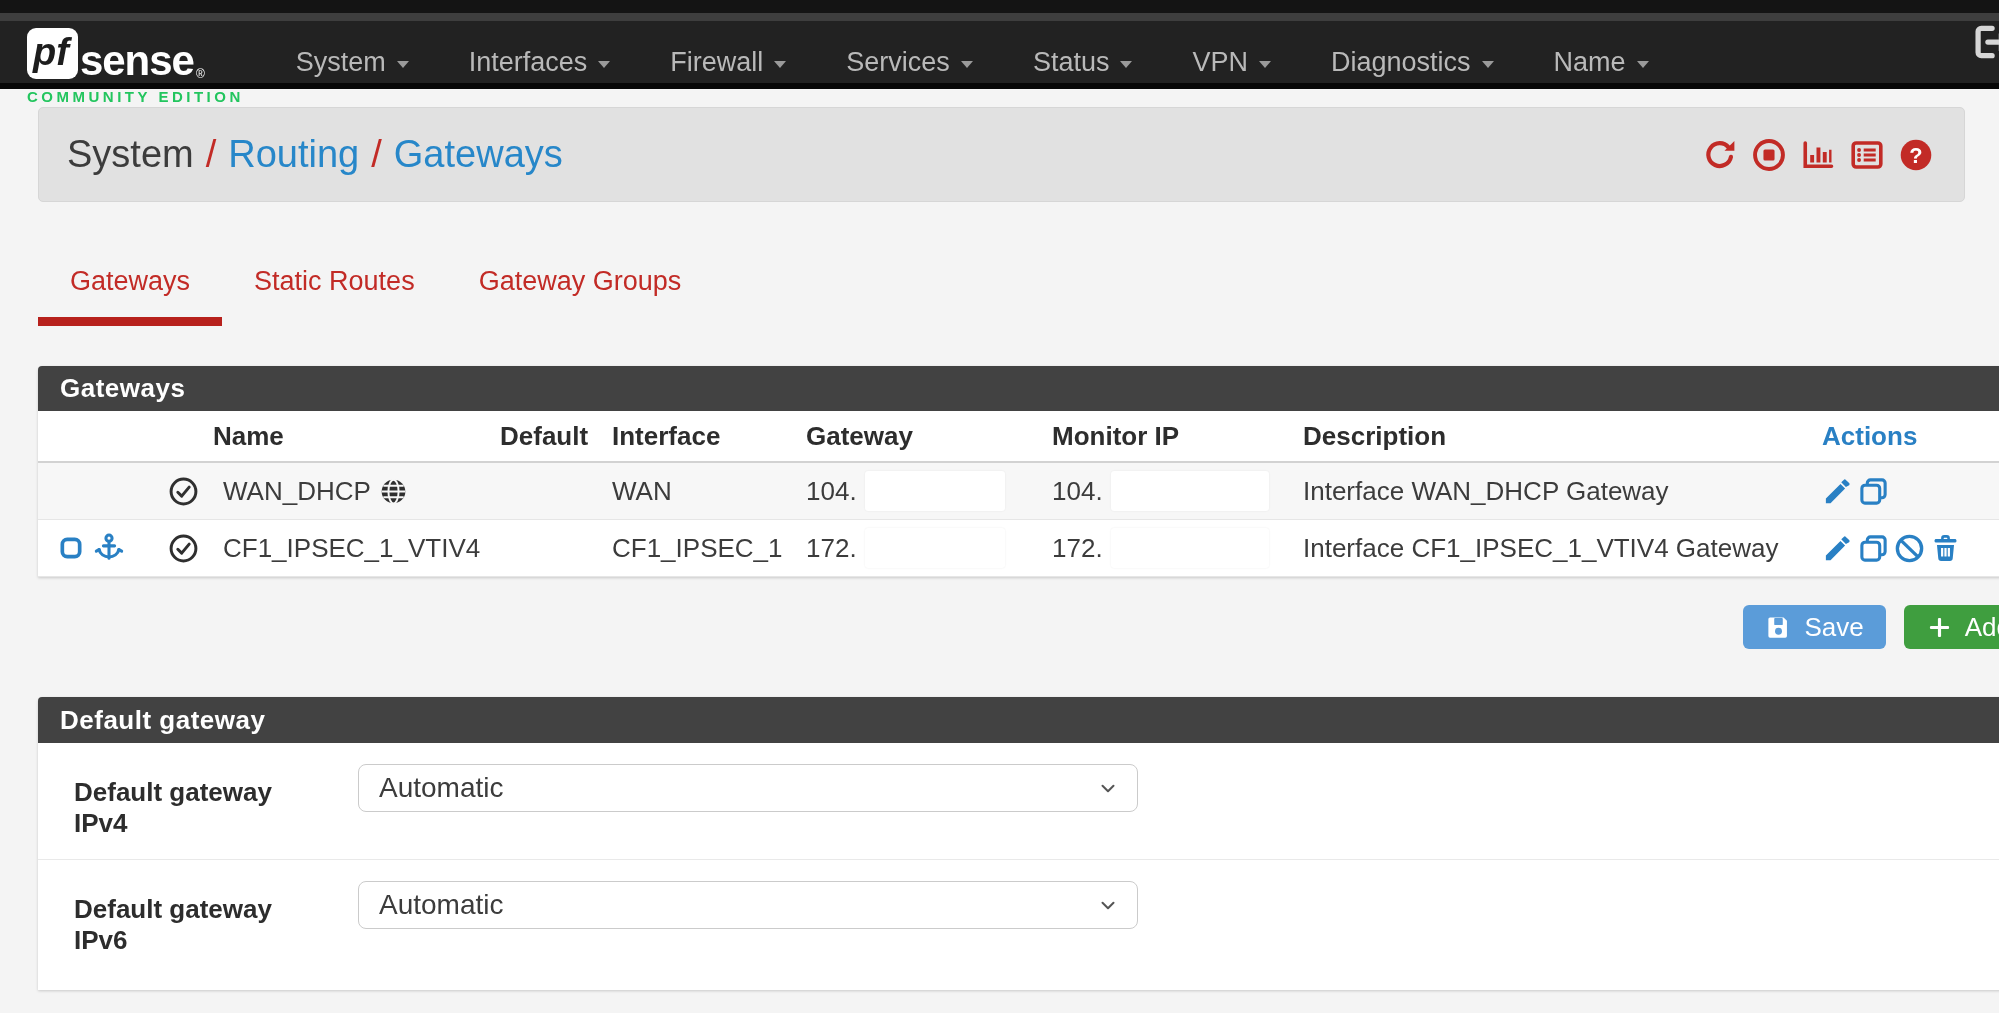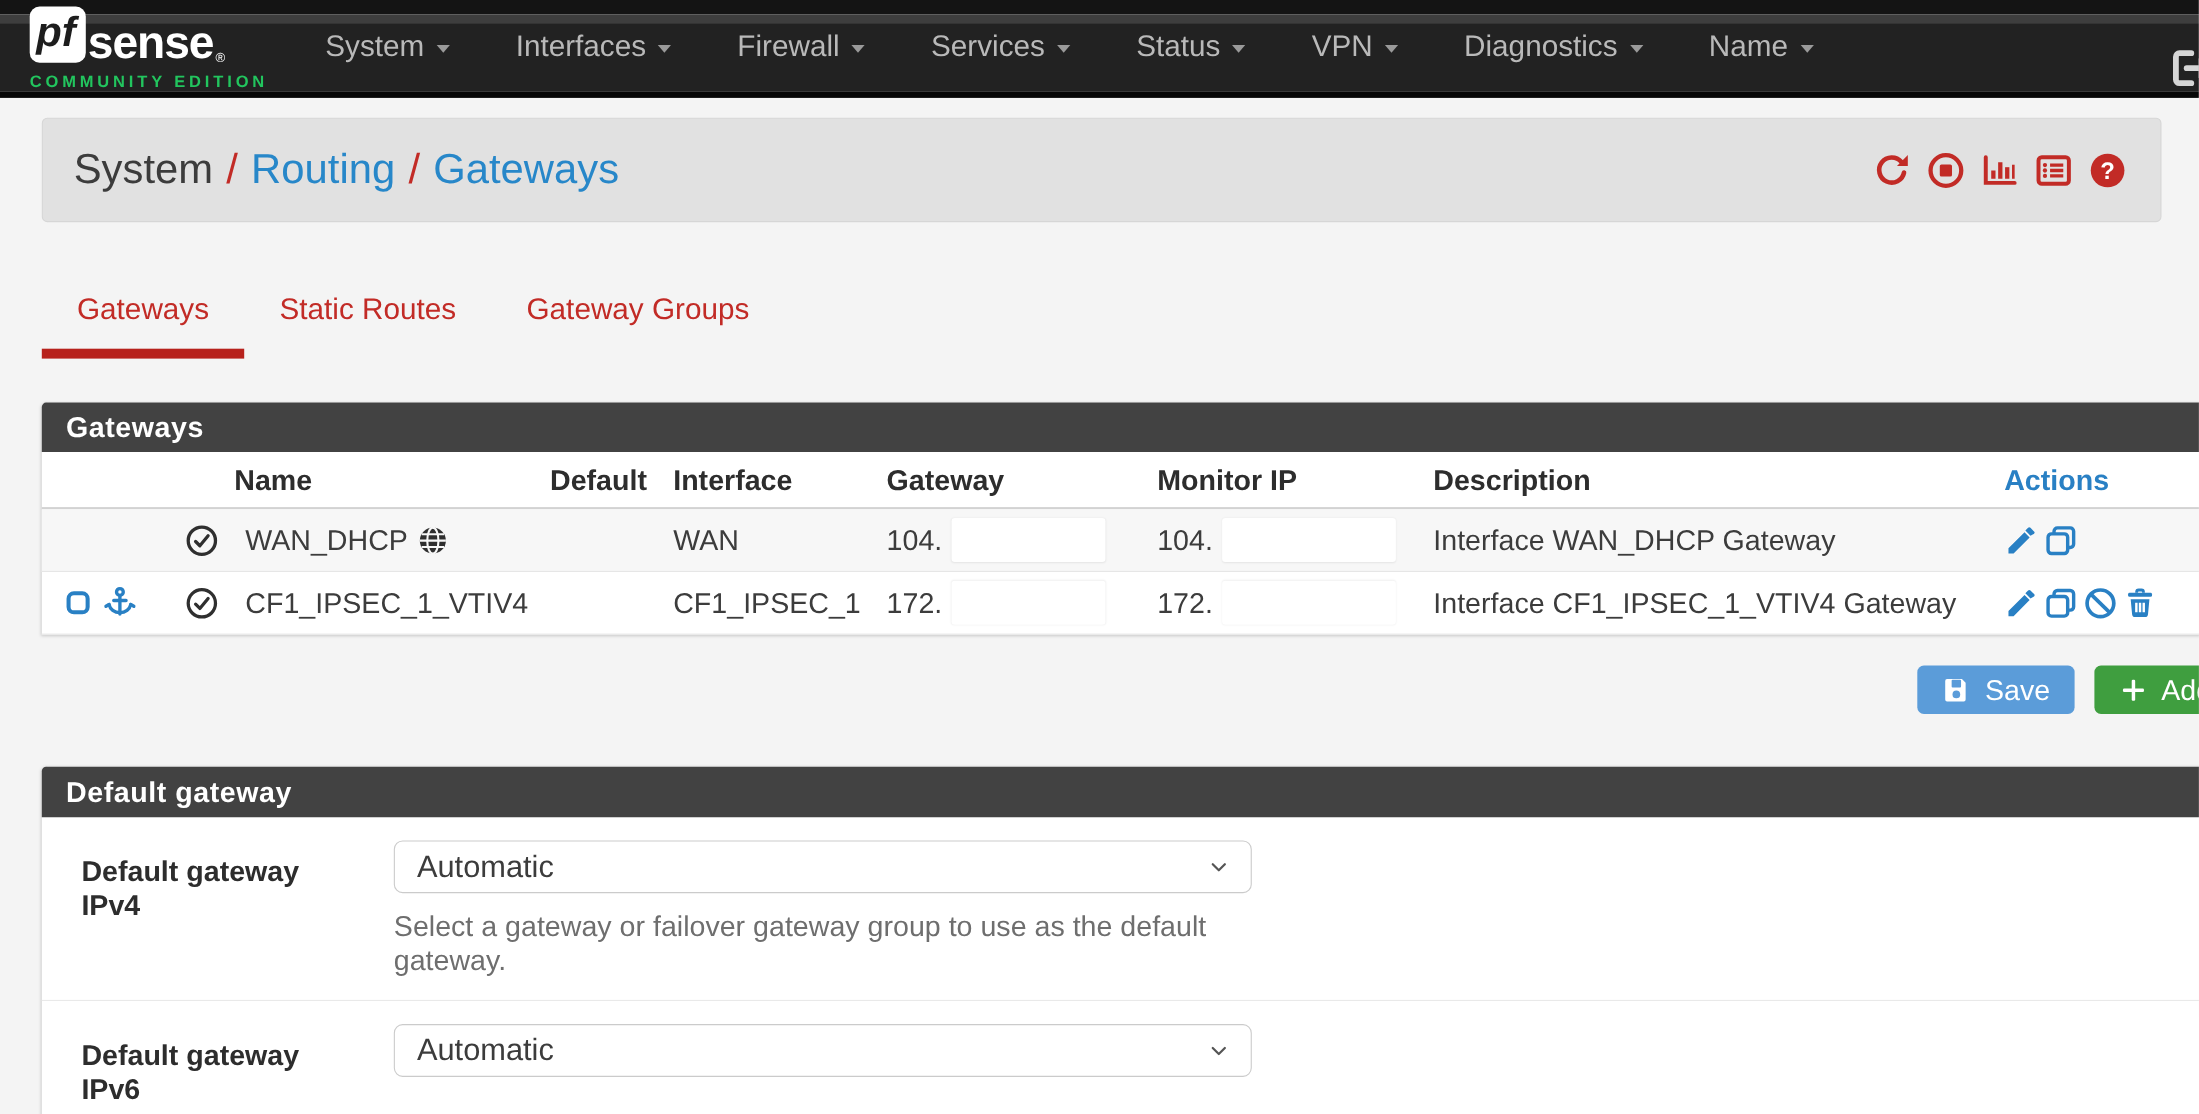--- a/index.html
+++ b/index.html
@@ -8,21 +8,21 @@
     width:1999px; height:1013px; overflow:hidden; position:relative;
     font-family:"Liberation Sans", sans-serif; background:#f4f4f4;
   }
   
   .strip1 { height:13px; background:#141414; }
   .strip2 { height:8px;  background:#3e3e3e; }
   .navbar-bottom { height:6px; background:#070707; }
 
   
   .navbar {
-    height:62px; background:#222222; display:flex; align-items:flex-end;
+    height:62px; background:#222222; display:flex; align-items:flex-start;
     padding-left:27px; color:#bdbdbd;
   }
   .brand { display:flex; flex-direction:column; margin-right:22px; }
   .brand-row { display:flex; align-items:center; }
   .pf-tile {
     background:#fff; color:#1d1d1d; font-weight:900; font-style:italic;
     font-size:38px; line-height:1; padding:5px 9px 8px 6px; border-radius:9px;
   }
   .brand-sense { color:#fff; font-weight:900; font-size:42px; letter-spacing:-1px; margin-left:2px;margin-top:16px; }
   .brand-reg { color:#fff; font-size:12px; align-self:flex-end; margin:0 0 4px 2px; }
@@ -358,21 +358,20 @@
 
     <div class="form-row">
       <div class="label-col">Default gateway IPv4</div>
       <div class="input-col">
         <div class="select">
           <span>Automatic</span>
           <svg width="22" height="22" viewBox="0 0 24 24">
               <path d="M6 9.5l6 6 6-6" fill="none" stroke="#555555" stroke-width="2.2" stroke-linecap="round" stroke-linejoin="round"></path>
             </svg>
         </div>
-        <div class="help">Select a gateway or failover gateway group to use as the default gateway.</div>
       </div>
     </div>
 
     <div class="form-row">
       <div class="label-col">Default gateway IPv6</div>
       <div class="input-col">
         <div class="select">
           <span>Automatic</span>
           <svg width="22" height="22" viewBox="0 0 24 24">
               <path d="M6 9.5l6 6 6-6" fill="none" stroke="#555555" stroke-width="2.2" stroke-linecap="round" stroke-linejoin="round"></path>

